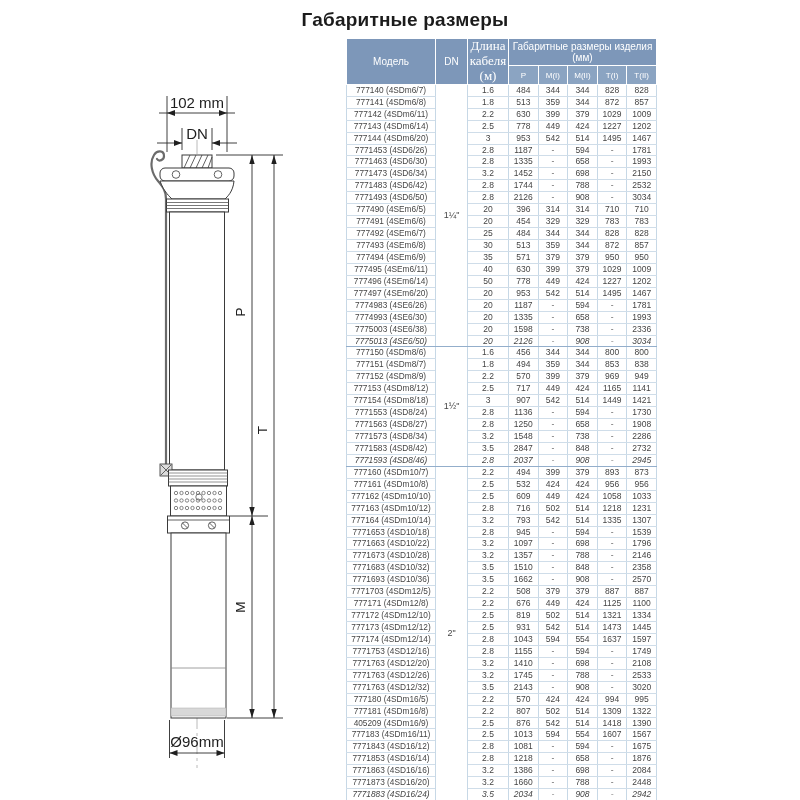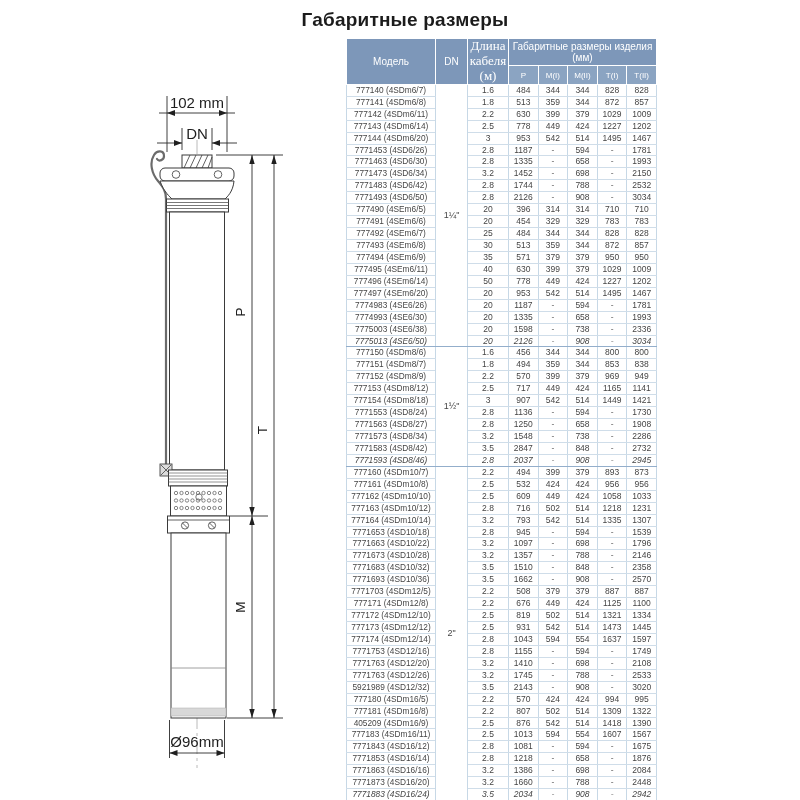--- a/index.html
+++ b/index.html
@@ -661,21 +661,21 @@
         <tr>
           <td class="model">7771763 (4SD12/26)</td>
           <td>3.2</td>
           <td>1745</td>
           <td class="dash">-</td>
           <td>788</td>
           <td class="dash">-</td>
           <td>2533</td>
         </tr>
         <tr>
-          <td class="model">5921989 (4SD12/32)</td>
+          <td class="model">7771763 (4SD12/32)</td>
           <td>3.5</td>
           <td>2143</td>
           <td class="dash">-</td>
           <td>908</td>
           <td class="dash">-</td>
           <td>3020</td>
         </tr>
         <tr>
           <td class="model">777180 (4SDm16/5)</td>
           <td>2.2</td>

